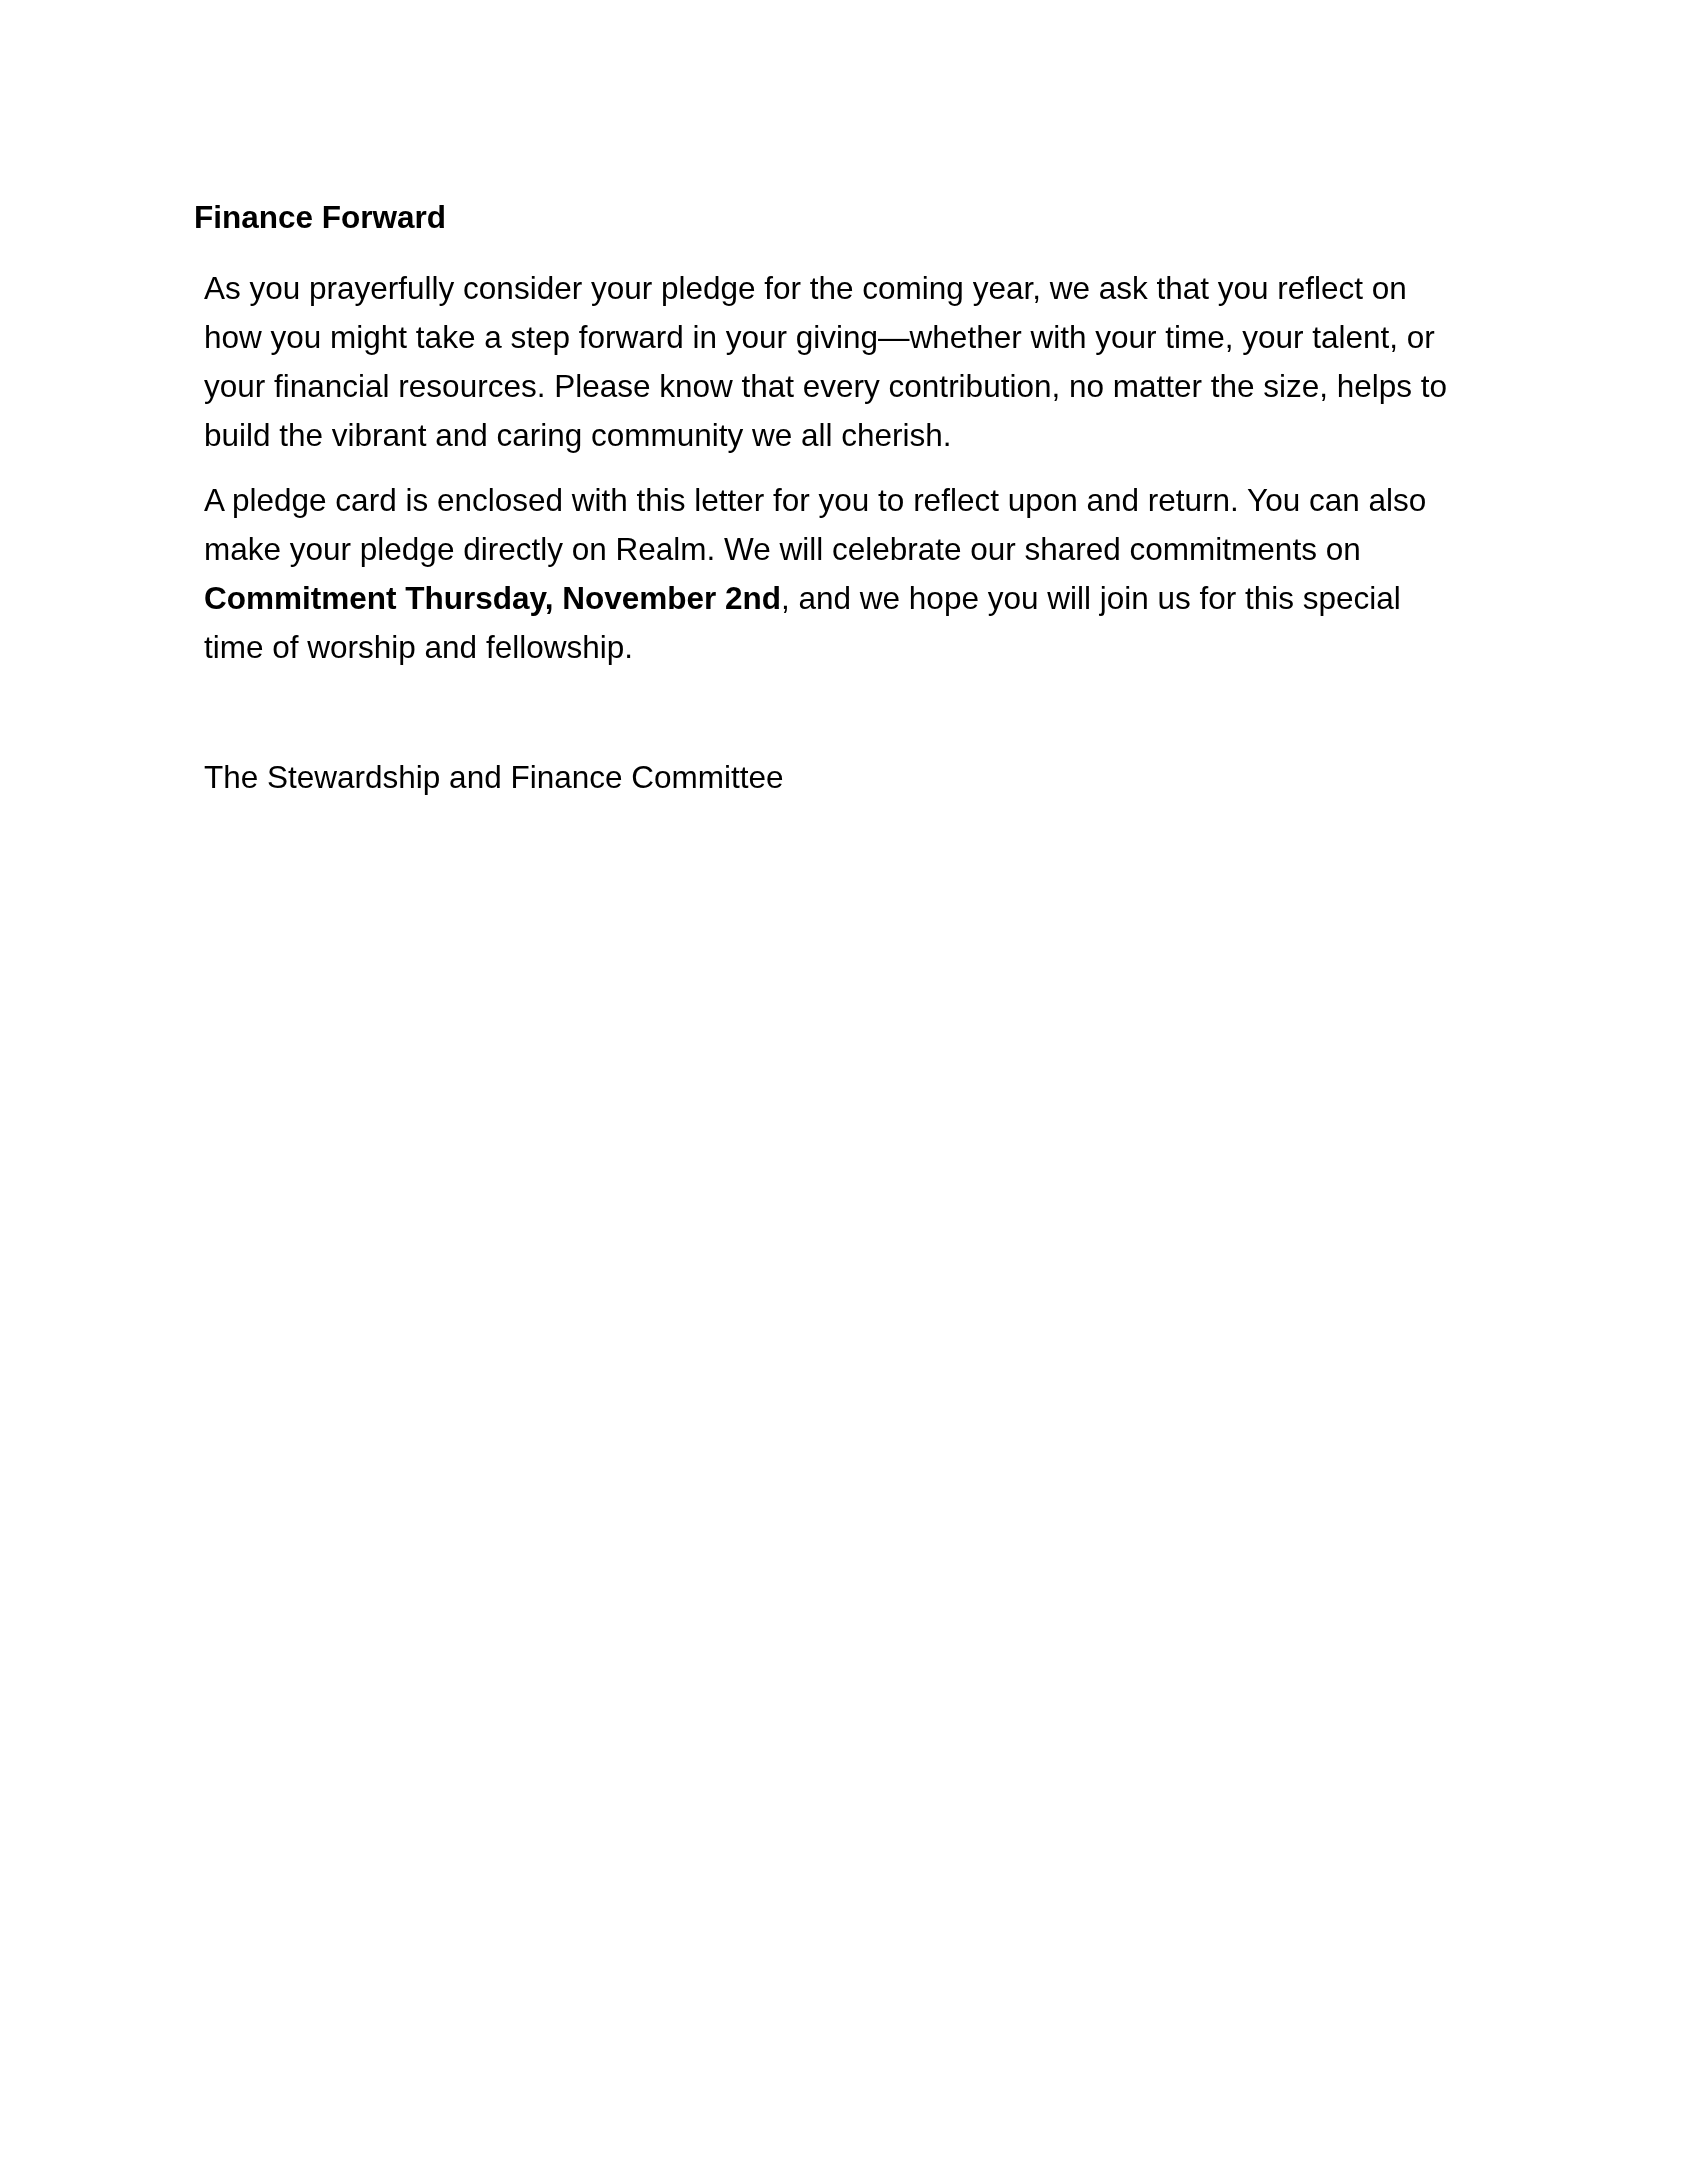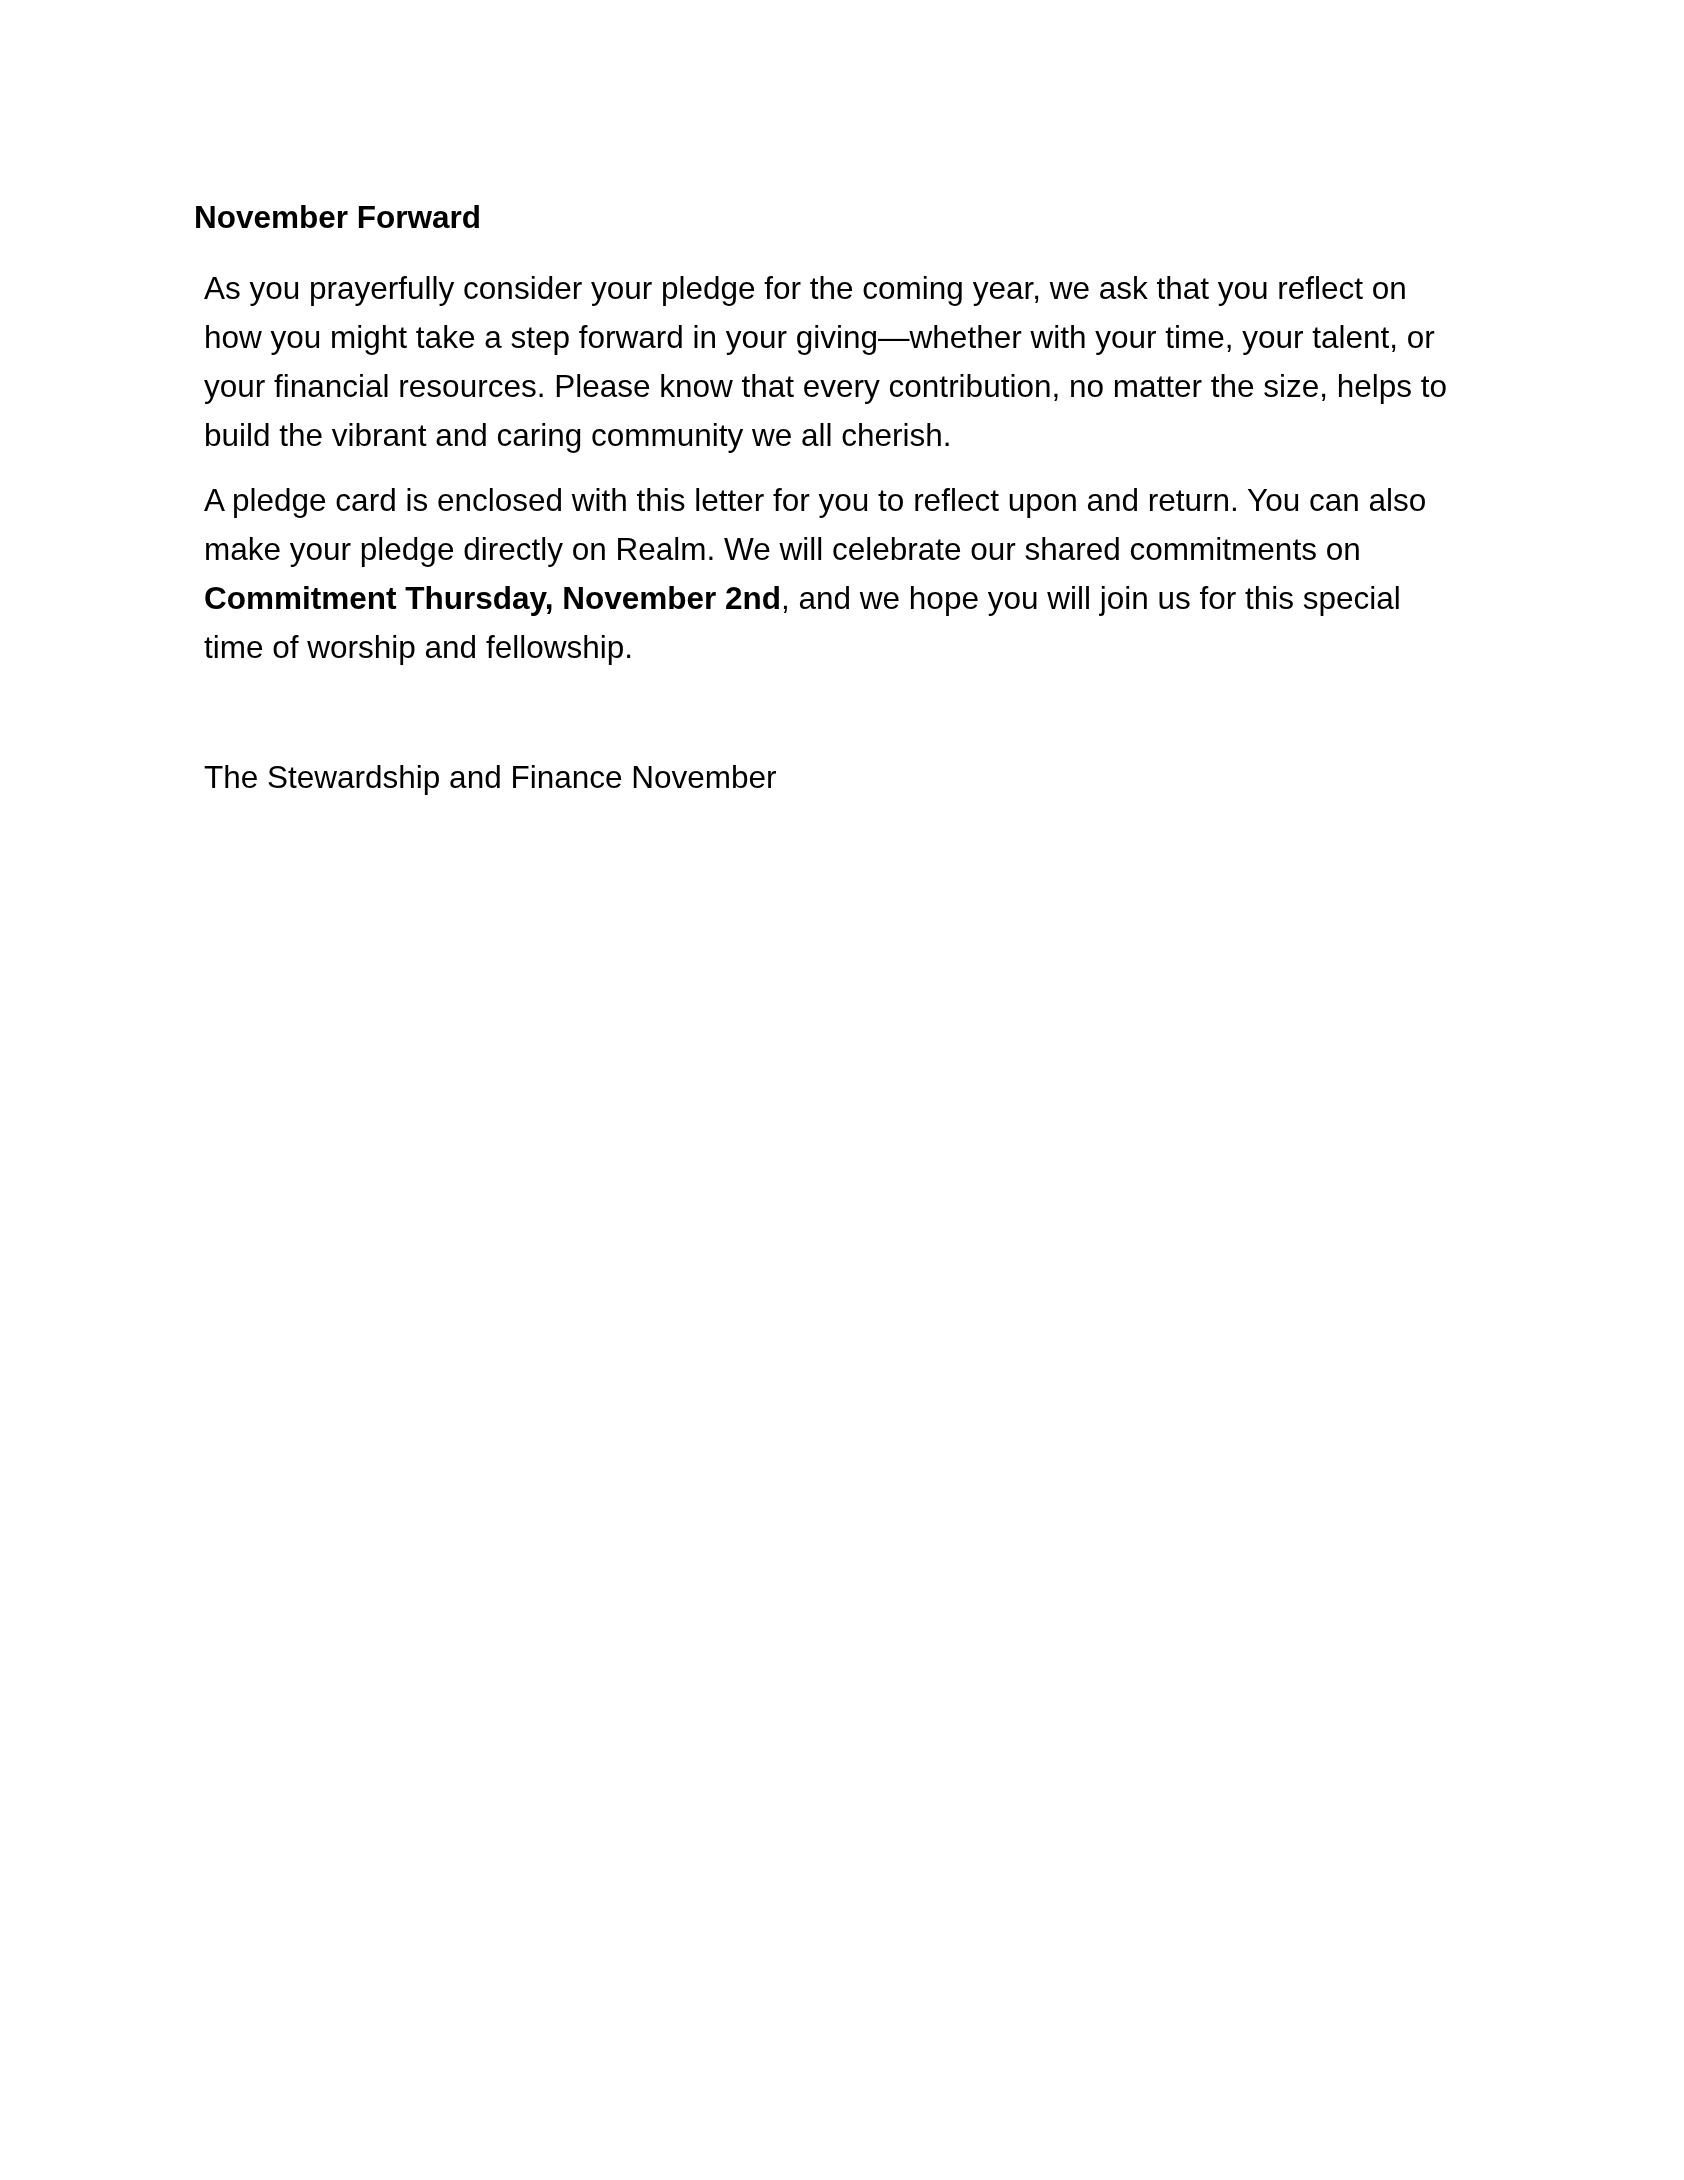--- a/index.html
+++ b/index.html
@@ -41,24 +41,24 @@
     margin-bottom: 22px;
   }
   .sig-members { margin: 0; }
   .inline-bold { font-weight: 700; }
 </style>
 </head>
 <body style="background: rgb(255, 255, 255); color: rgb(0, 0, 0);">
 
 <div class="page">
 
-  <h1 class="doc-heading">November Forward</h1>
+  <h1 class="doc-heading">Finance Forward</h1>
 
   <p class="doc-para para-1">As you prayerfully consider your pledge for the coming year, we ask that you reflect on how you might take a step forward in your giving—whether with your time, your talent, or your financial resources. Please know that every contribution, no matter the size, helps to build the vibrant and caring community we all cherish.</p>
 
   <p class="doc-para para-2"><span>A pledge card is enclosed with this letter for you to reflect upon and return. You can also make your pledge directly on Realm. We will celebrate our shared commitments on </span><span class="inline-bold">Commitment Thursday, November 2nd</span><span>, and we hope you will join us for this special time of worship and fellowship.</span></p>
 
 
-  <p class="doc-para sig-committee">The Stewardship and Finance November</p>
+  <p class="doc-para sig-committee">The Stewardship and Finance Committee</p>
 
 
 </div>
 
 
 </body></html>

